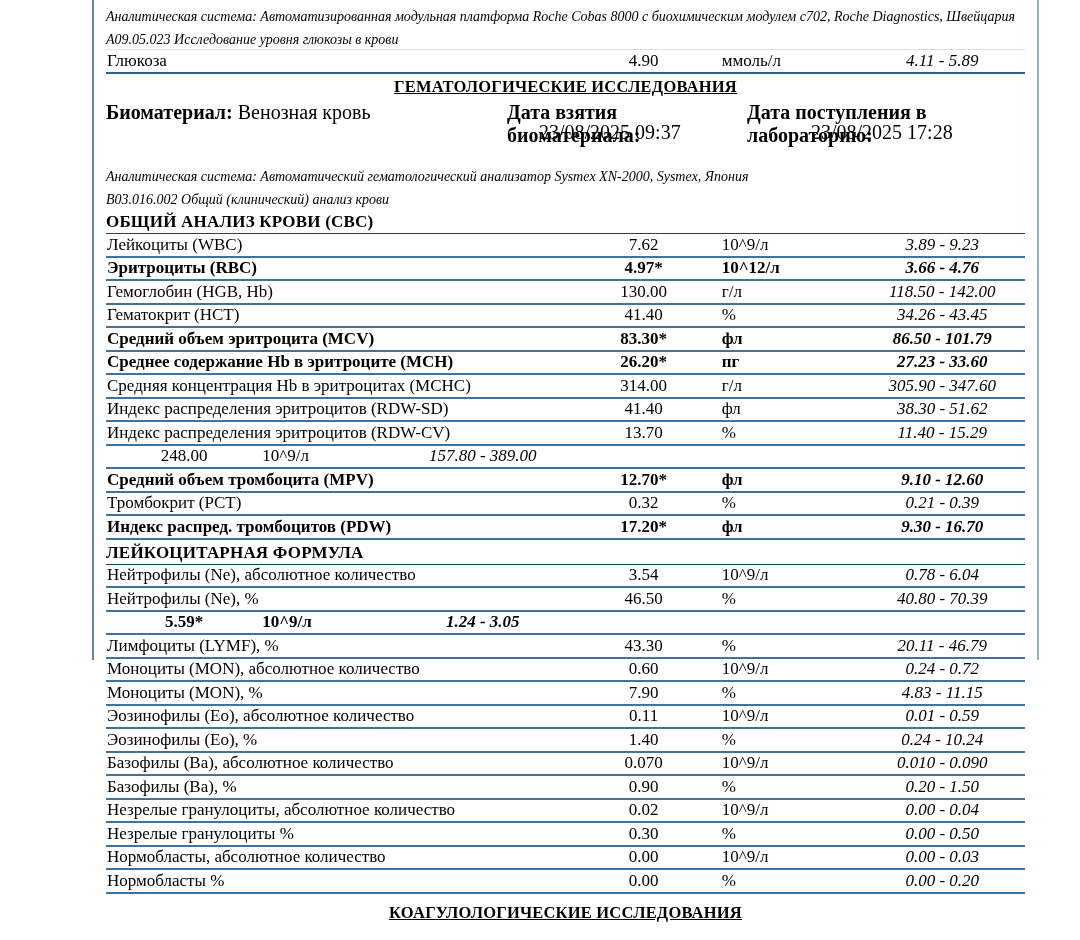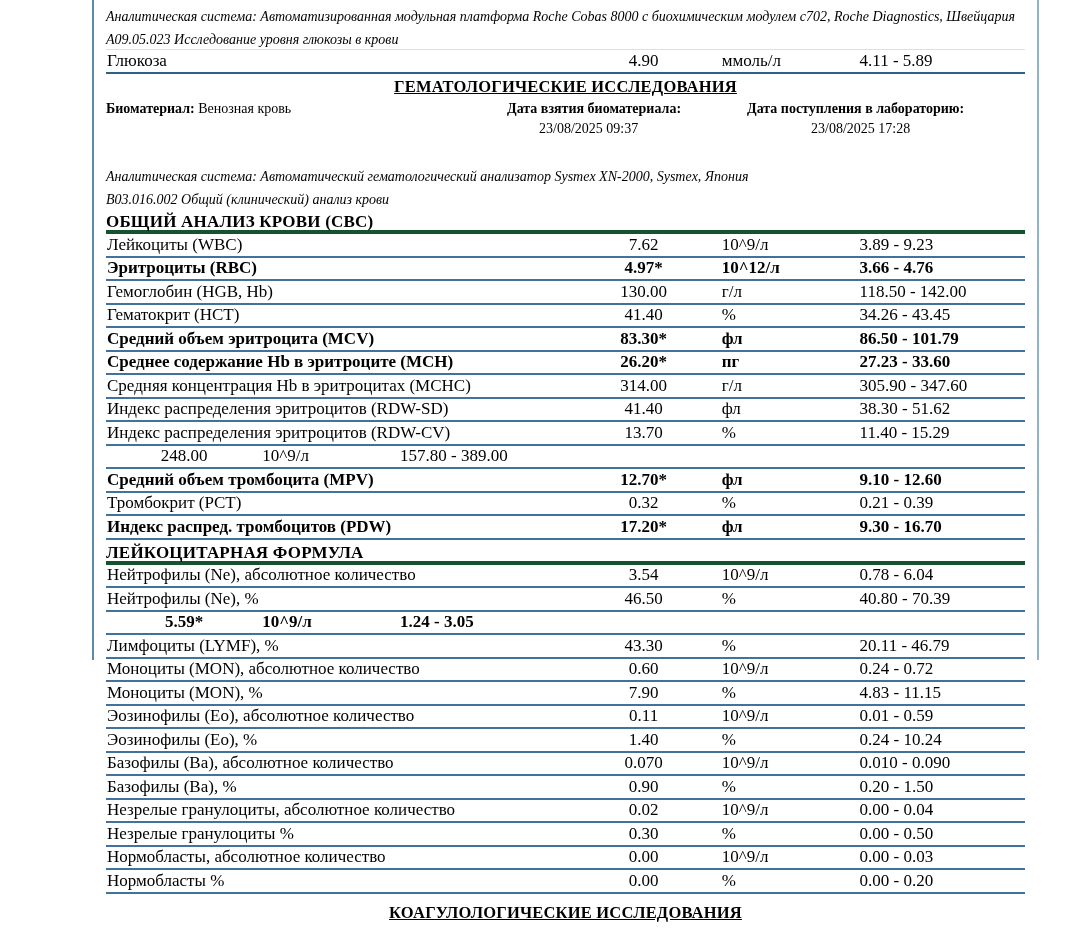--- a/index.html
+++ b/index.html
@@ -19,44 +19,44 @@
   .notes .note + .note { margin-top:4px; }
   
   .data-row {
     display:flex; align-items:center; height:23.5px;
     border-bottom:2px solid #41719c; font-size:17px;
   }
   .data-row.abnormal { font-weight:bold; }
   .col-name  { width:50%; text-align:left; padding-left:1px; white-space:nowrap; overflow:hidden; }
   .col-value { width:17%; text-align:center; }
   .col-unit  { width:15%; }
-  .col-range { width:18%; white-space:nowrap; }
+  .col-range { width:18%; text-align:center; white-space:nowrap;font-style:italic; }
   
   .glucose-row {
     height:25px; border-top:1px solid #d9e0e6; border-bottom:2.5px solid #2e6186;
   }
   
   .section-banner {
     text-align:center; font-weight:bold; font-size:16.5px; height:23px;
     padding-top:3px; letter-spacing:.2px;
   }
   .section-banner .banner-text { text-decoration:underline; }
   
-  .bio-line { display:flex; font-size:14px; }
+  .bio-line { display:flex; font-size:20px; }
   .bio-line1 { padding-top:4px; height:24px; }
   .bio-line2 { height:22px;gap:32px; }
   .bio-col1 { width:401px; }
   .bio-col2 { width:240px; }
   .bio-col3 { flex:1; }
   .bold { font-weight:bold; }
   .bio-gap { height:20px; }
   
   .sub-title {
     font-weight:bold; font-size:17px; height:25px; line-height:26px;
-    border-bottom:4px solid #14532d; letter-spacing:.2px;
+    border-bottom:1px solid #14532d; letter-spacing:.2px;
   }
   .notes-mid { padding-top:4px; }
   .coag-banner { padding-top:9px; }
 </style>
 </head>
 <body>
 
 <div class="doc">
 
   <div class="notes">

